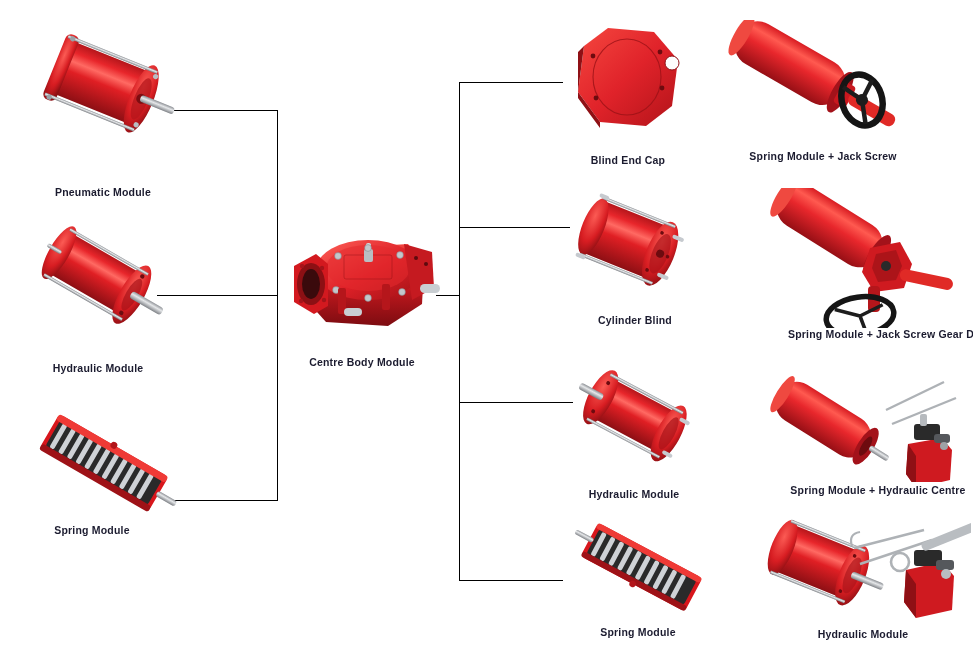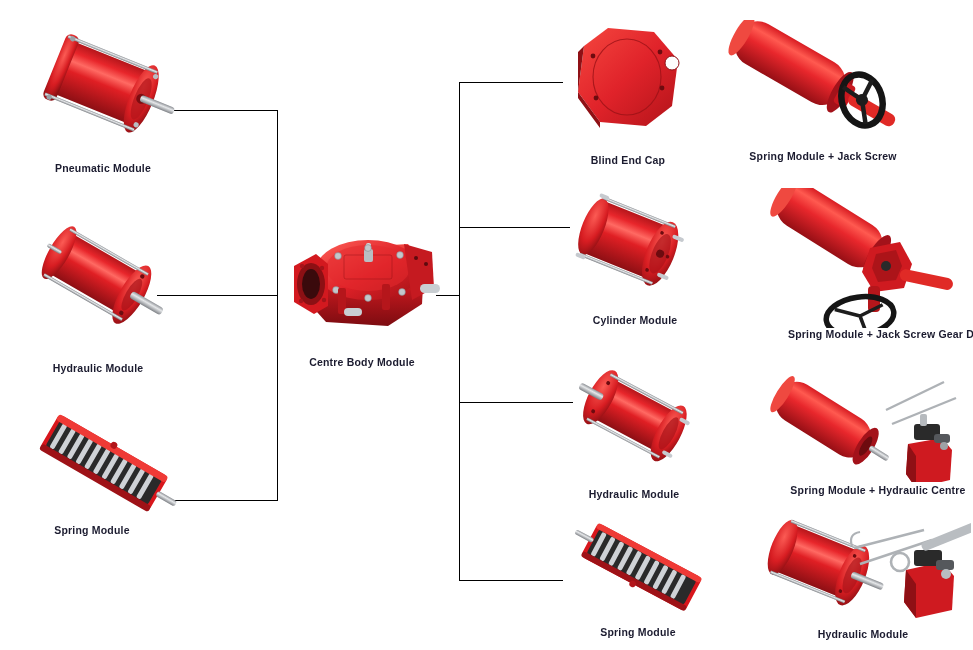--- a/index.html
+++ b/index.html
@@ -64,21 +64,21 @@
         <circle cx="113" cy="62" r="5" fill="#7d0d11"></circle>
         <rect x="22" y="30" width="96" height="3.2" fill="url(#steelG)"></rect>
         <rect x="22" y="92" width="96" height="3.2" fill="url(#steelG)"></rect>
         <rect x="112" y="58" width="36" height="7" rx="3" fill="url(#steelG)"></rect>
         <circle cx="27" cy="32" r="2.6" fill="#9aa0a6"></circle>
         <circle cx="27" cy="95" r="2.6" fill="#9aa0a6"></circle>
         <circle cx="118" cy="36" r="2.6" fill="#b9bec3"></circle>
         <circle cx="118" cy="88" r="2.6" fill="#b9bec3"></circle>
       </g>
     </svg>
-    <div class="caption" style="left:-5px;top:140px;width:160px;">Pneumatic Module</div>
+    <div class="caption" style="left:-5px;top:164px;width:160px;">Pneumatic Module</div>
   </div>
 
   <div class="node" style="left:26px;top:216px;width:150px;height:130px;">
     <svg class="art" width="150" height="130" viewBox="0 0 150 130">
       <g transform="rotate(30 75 62)">
         <rect x="26" y="38" width="86" height="46" rx="4" fill="url(#bodyRed)"></rect>
         <ellipse cx="26" cy="61" rx="10" ry="30" fill="url(#flangeR)"></ellipse>
         <ellipse cx="110" cy="61" rx="12" ry="33" fill="url(#flangeR)"></ellipse>
         <ellipse cx="110" cy="61" rx="6" ry="18" fill="#a81318" opacity=".7"></ellipse>
         <rect x="24" y="34" width="90" height="3" fill="url(#steelG)"></rect>
@@ -209,21 +209,21 @@
           <rect x="18" y="22" width="10" height="4" rx="2"></rect>
             <rect x="18" y="86" width="10" height="4" rx="2"></rect>
         </g>
         <g fill="#6d0b0f">
             <circle cx="90" cy="36" r="1.8"></circle>
             <circle cx="90" cy="76" r="1.8"></circle>
             <circle cx="104" cy="56" r="1.8"></circle>
           </g>
       </g>
     </svg>
-    <div class="caption" style="left:4px;top:128px;width:130px;">Cylinder Module</div>
+    <div class="caption" style="left:4px;top:128px;width:130px;">Cylinder Blind</div>
   </div>
 
   <div class="node" style="left:566px;top:358px;width:140px;height:120px;">
     <svg class="art" width="140" height="120" viewBox="0 0 140 120">
       <g transform="rotate(28 70 58)">
         <rect x="30" y="36" width="78" height="44" rx="4" fill="url(#bodyRed)"></rect>
         <ellipse cx="30" cy="58" rx="12" ry="30" fill="url(#flangeR)"></ellipse>
         <ellipse cx="107" cy="58" rx="12" ry="31" fill="url(#flangeR)"></ellipse>
         <ellipse cx="107" cy="58" rx="6" ry="18" fill="#a81318" opacity=".7"></ellipse>
         <rect x="28" y="32" width="82" height="3" fill="url(#steelG)"></rect>

